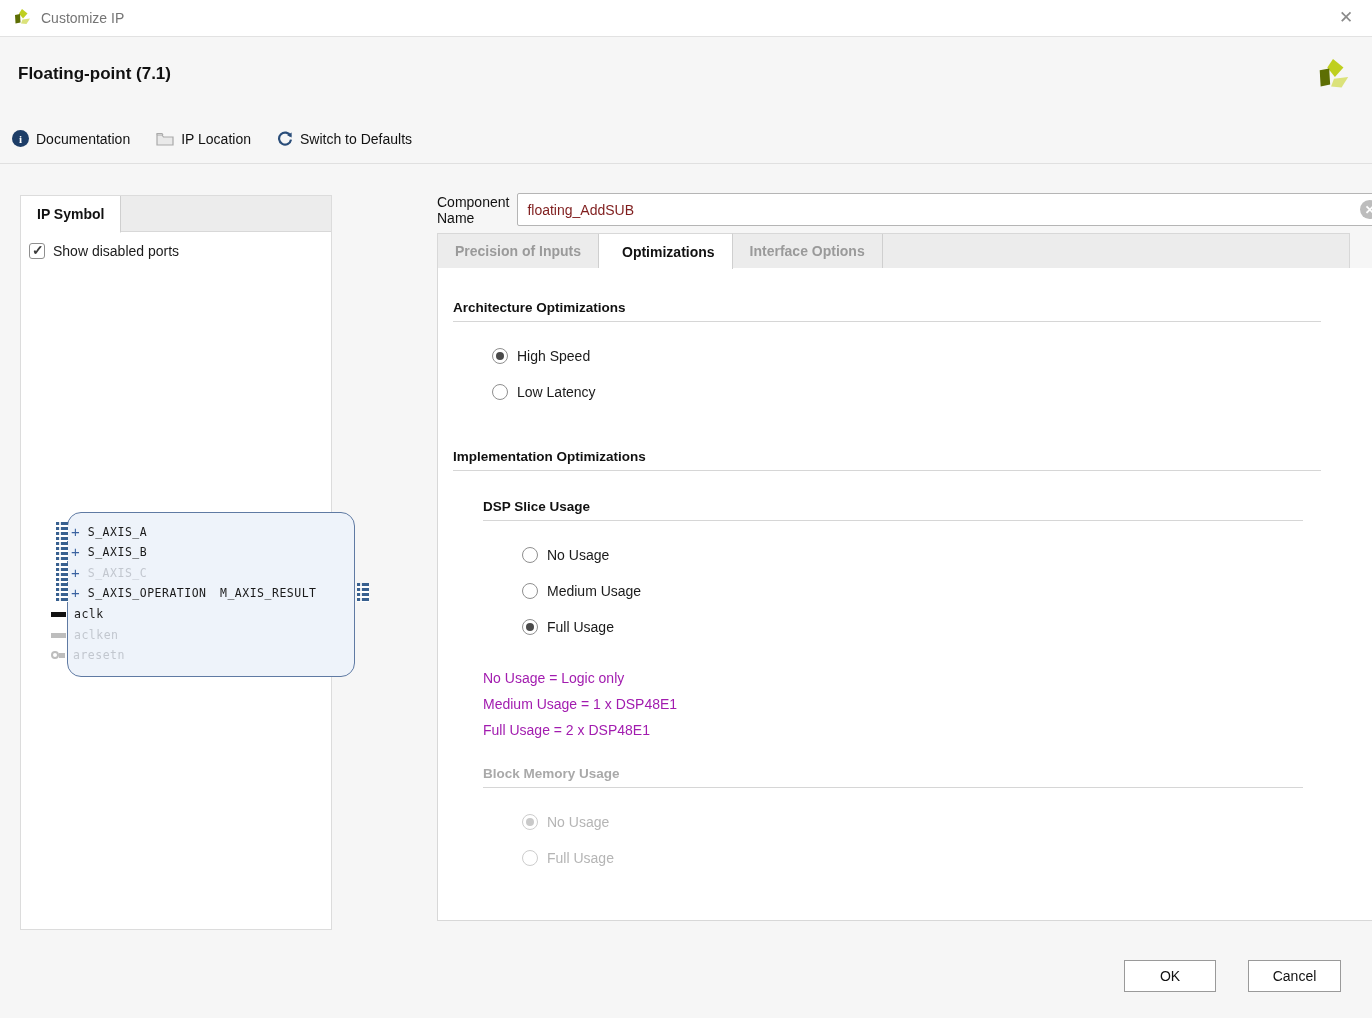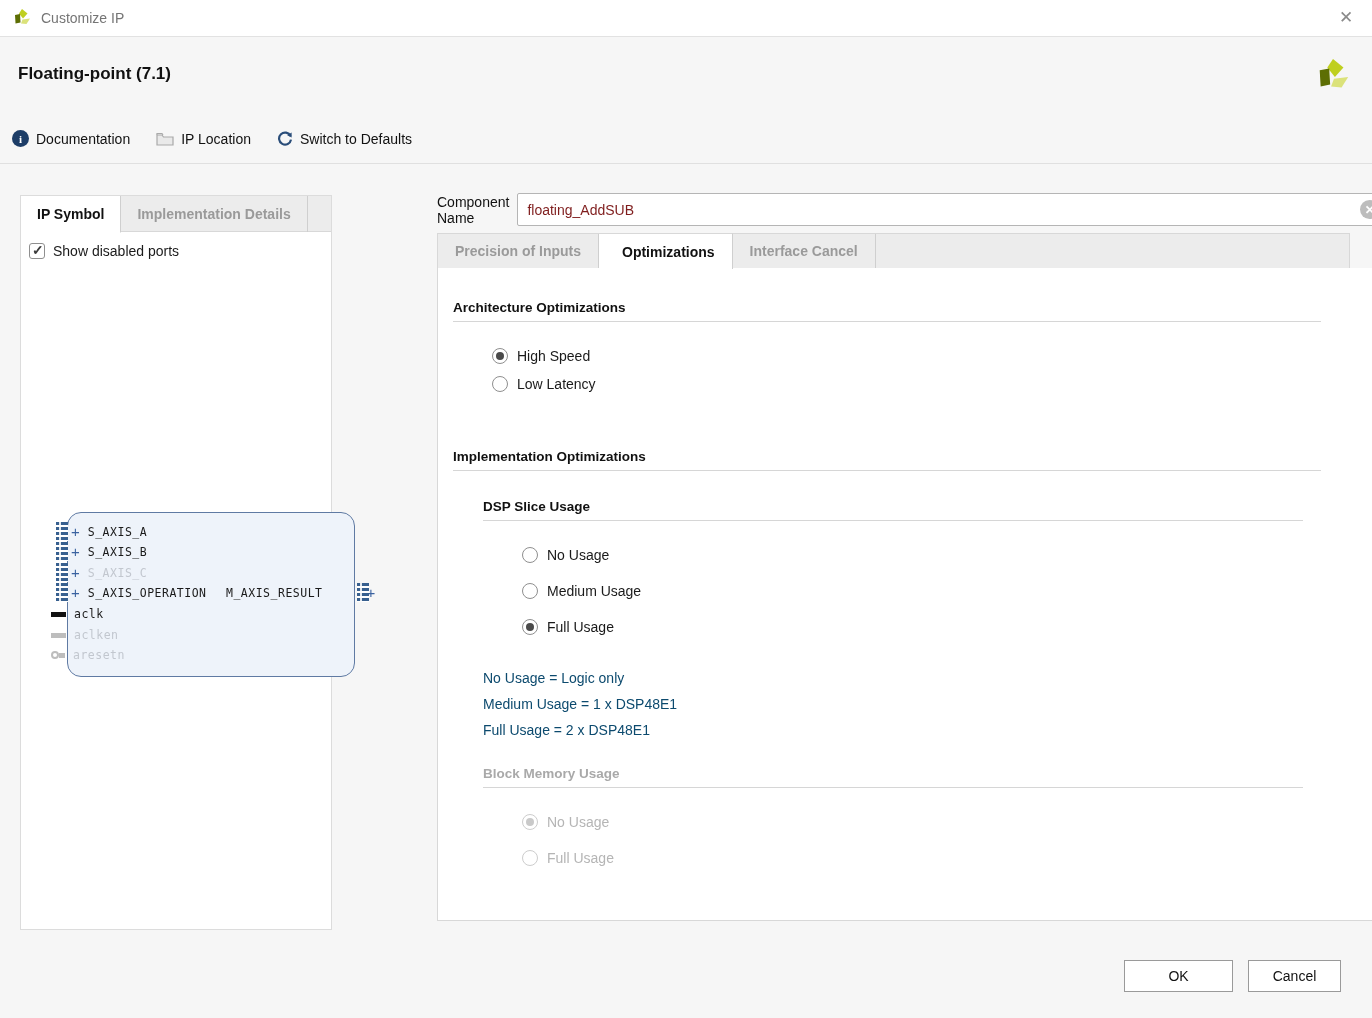--- a/index.html
+++ b/index.html
@@ -128,21 +128,21 @@
   }
   .radio.selected::after {
     content:""; position:absolute; left:3px; top:3px; width:8px; height:8px;
     border-radius:50%; background:#4a4a4a;
   }
   .radio.disabled { border-color:#cdcdcd; }
   .radio.disabled.selected::after { background:#c9c9c9; }
   .radio-label { color:#1a1a1a; }
   .radio-label.disabled { color:#b5b5b5; }
 
-  .note-line { position:absolute; color:#0c4a6e; }
+  .note-line { position:absolute; color:#a21caf; }
 
   
   .btn {
     position:absolute; height:32px; background:#ffffff; border:1px solid #9a9a9a;
     font-family:"Liberation Sans",sans-serif; font-size:14px; color:#111;
     display:flex; align-items:center; justify-content:center;
   }
 </style>
 </head>
 <body>
@@ -183,21 +183,20 @@
         <polygon points="14.6,1.5 14.6,6.4 10.2,4.2" fill="#2a4d79"></polygon>
       </svg>
       <span>Switch to Defaults</span>
     </div>
   </div>
 </div>
 
 <div class="abs left-panel">
   <div class="lp-tabstrip">
     <div class="lp-tab active">IP Symbol</div>
-    <div class="lp-tab">Implementation Details</div>
   </div>
 
   <div class="checkbox-row">
     <div class="checkbox checked"></div>
     <span>Show disabled ports</span>
   </div>
 
   <div class="ip-box"></div>
 
   <div class="abs bus-conn" style="left:35px; top:326px;"></div>
@@ -215,21 +214,21 @@
   </div>
   <div class="port-row" style="left:50px; top:367px;">
     <span class="plus">+</span>
     <span class="port-name disabled">S_AXIS_C</span>
   </div>
   <div class="port-row" style="left:50px; top:387px;">
     <span class="plus">+</span>
     <span class="port-name">S_AXIS_OPERATION</span>
   </div>
 
-  <div class="port-row" style="left:205px; top:387px;gap:44px;">
+  <div class="port-row" style="left:199px; top:387px;gap:44px;">
     <span class="port-name">M_AXIS_RESULT</span>
     <span class="plus">+</span>
   </div>
   <div class="abs bus-conn" style="left:336px; top:387px;"></div>
 
   <div class="port-row" style="left:30px; top:408px;">
     <span class="stub"></span>
     <span class="port-name">aclk</span>
   </div>
   <div class="port-row" style="left:30px; top:429px;">
@@ -247,33 +246,33 @@
   <span class="comp-label">Component Name</span>
   <span style="position:relative;">
     <input class="comp-input" value="floating_AddSUB" style="">
     <span class="clear-icon">✕</span>
   </span>
 </div>
 
 <div class="abs rp-tabstrip">
   <div class="rp-tab">Precision of Inputs</div>
   <div class="rp-tab active">Optimizations</div>
-  <div class="rp-tab">Interface Cancel</div>
+  <div class="rp-tab">Interface Options</div>
 </div>
 
 <div class="abs content-panel">
 
   <div class="sec-header" style="left:15px; top:32px;">Architecture Optimizations</div>
   <div class="hr" style="left:15px; top:53px; width:868px;"></div>
 
   <div class="radio-row" style="left:54px; top:80px;">
     <div class="radio selected"></div>
     <span class="radio-label">High Speed</span>
   </div>
-  <div class="radio-row" style="left:54px; top:108px;">
+  <div class="radio-row" style="left:54px; top:116px;">
     <div class="radio"></div>
     <span class="radio-label">Low Latency</span>
   </div>
 
   <div class="sec-header" style="left:15px; top:181px;">Implementation Optimizations</div>
   <div class="hr" style="left:15px; top:202px; width:868px;"></div>
 
   <div class="sec-header" style="left:45px; top:231px;">DSP Slice Usage</div>
   <div class="hr" style="left:45px; top:252px; width:820px;"></div>
 
@@ -300,14 +299,14 @@
   <div class="radio-row" style="left:84px; top:546px;">
     <div class="radio disabled selected"></div>
     <span class="radio-label disabled">No Usage</span>
   </div>
   <div class="radio-row" style="left:84px; top:582px;">
     <div class="radio disabled"></div>
     <span class="radio-label disabled">Full Usage</span>
   </div>
 </div>
 
-<button class="btn" style="left:1124px; top:960px; width:109px;">OK</button>
+<button class="btn" style="left:1124px; top:960px; width:92px;">OK</button>
 <button class="btn" style="left:1248px; top:960px; width:93px;">Cancel</button>
 
 </body></html>

